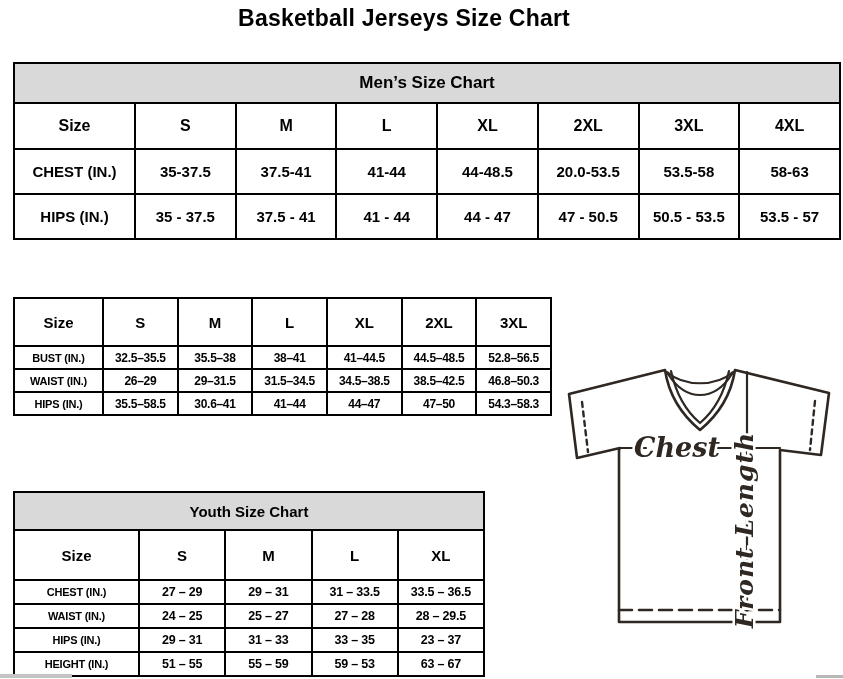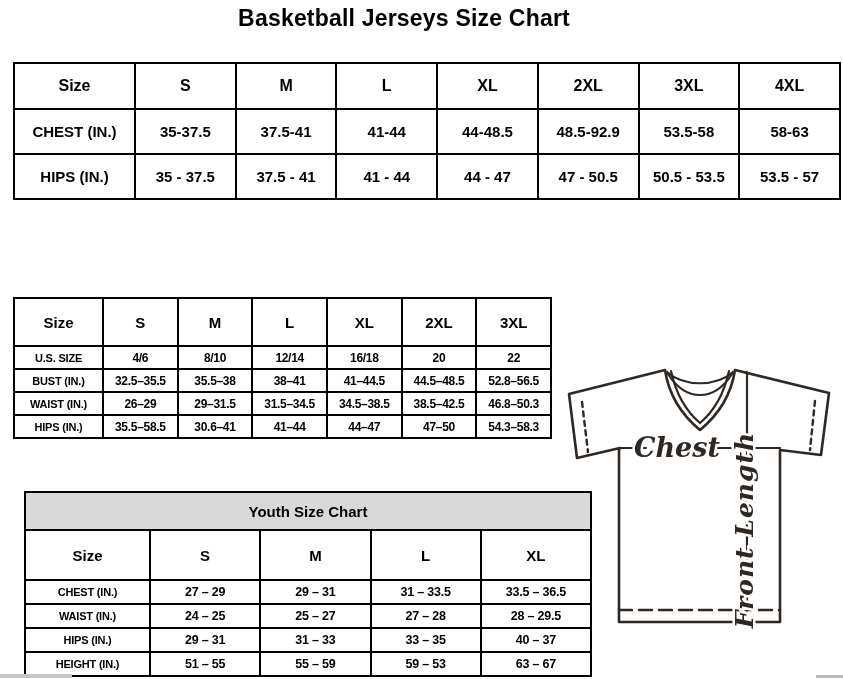--- a/index.html
+++ b/index.html
@@ -25,21 +25,21 @@
   
   .womens{left:13px;top:297px;width:539px;}
   .womens th,.womens td{border:1.5px solid #000;}
   .womens .caption{height:40px;font-size:15px;background:#d9d9d9;}
   .womens .head-row th{height:46px;font-size:15px;}
   .womens .data-row th{height:21px;font-size:11px;letter-spacing:-0.2px;}
   .womens .data-row td{font-size:12px;letter-spacing:-0.3px;}
   .womens col.c0{width:89px;}
 
   
-  .youth{left:24px;top:491px;width:568px;}
+  .youth{left:13px;top:491px;width:472px;}
   .youth th,.youth td{border:1.5px solid #000;}
   .youth .caption{height:36px;font-size:15px;background:#d9d9d9;}
   .youth .head-row th{height:48px;font-size:15px;}
   .youth .data-row th{height:22px;font-size:11px;letter-spacing:-0.2px;}
   .youth .data-row td{font-size:12.5px;letter-spacing:-0.2px;}
   .youth col.c0{width:125px;}
 
   
   .jersey{position:absolute;left:557px;top:358px;width:284px;height:272px;}
   .jersey text{font-family:"DejaVu Serif",serif;font-weight:bold;font-style:italic;
@@ -55,89 +55,83 @@
 <body>
 
 <div id="page">
 
   <div class="page-title">Basketball Jerseys Size Chart</div>
 
   <table class="size-table mens">
     <colgroup>
         <col class="c0">
         <col>
+        <col>
+        <col>
+        <col>
+        <col>
+        <col>
+        <col>
+      </colgroup>
+    <tbody>
+        <tr>
+          <th class="caption" colspan="8">Men’s Size Chart</th>
+        </tr>
+    <tr class="head-row">
+      <th>Size</th>
+      <th>S</th>
+      <th>M</th>
+      <th>L</th>
+      <th>XL</th>
+      <th>2XL</th>
+      <th>3XL</th>
+      <th>4XL</th>
+    </tr>
+    <tr class="data-row">
+      <th>CHEST (IN.)</th>
+      <td>35-37.5</td>
+      <td>37.5-41</td>
+      <td>41-44</td>
+      <td>44-48.5</td>
+      <td>20.0-53.5</td>
+      <td>53.5-58</td>
+      <td>58-63</td>
+    </tr>
+    <tr class="data-row">
+      <th>HIPS (IN.)</th>
+      <td>35 - 37.5</td>
+      <td>37.5 - 41</td>
+      <td>41 - 44</td>
+      <td>44 - 47</td>
+      <td>47 - 50.5</td>
+      <td>50.5 - 53.5</td>
+      <td>53.5 - 57</td>
+    </tr>
+  </tbody>
+    </table>
+
+  <table class="size-table womens">
+    <colgroup>
+        <col class="c0">
         <col>
         <col>
         <col>
         <col>
         <col>
         <col>
       </colgroup>
     <tbody>
     <tr class="head-row">
       <th>Size</th>
       <th>S</th>
       <th>M</th>
       <th>L</th>
       <th>XL</th>
       <th>2XL</th>
       <th>3XL</th>
-      <th>4XL</th>
-    </tr>
-    <tr class="data-row">
-      <th>CHEST (IN.)</th>
-      <td>35-37.5</td>
-      <td>37.5-41</td>
-      <td>41-44</td>
-      <td>44-48.5</td>
-      <td>48.5-92.9</td>
-      <td>53.5-58</td>
-      <td>58-63</td>
-    </tr>
-    <tr class="data-row">
-      <th>HIPS (IN.)</th>
-      <td>35 - 37.5</td>
-      <td>37.5 - 41</td>
-      <td>41 - 44</td>
-      <td>44 - 47</td>
-      <td>47 - 50.5</td>
-      <td>50.5 - 53.5</td>
-      <td>53.5 - 57</td>
-    </tr>
-  </tbody>
-    </table>
-
-  <table class="size-table womens">
-    <colgroup>
-        <col class="c0">
-        <col>
-        <col>
-        <col>
-        <col>
-        <col>
-        <col>
-      </colgroup>
-    <tbody>
-    <tr class="head-row">
-      <th>Size</th>
-      <th>S</th>
-      <th>M</th>
-      <th>L</th>
-      <th>XL</th>
-      <th>2XL</th>
-      <th>3XL</th>
-    </tr>
-    <tr class="data-row">
-      <th>U.S. SIZE</th>
-      <td>4/6</td>
-      <td>8/10</td>
-      <td>12/14</td>
-      <td>16/18</td>
-      <td>20</td>
-      <td>22</td>
     </tr>
     <tr class="data-row">
       <th>BUST (IN.)</th>
       <td>32.5–35.5</td>
       <td>35.5–38</td>
       <td>38–41</td>
       <td>41–44.5</td>
       <td>44.5–48.5</td>
       <td>52.8–56.5</td>
     </tr>
@@ -193,21 +187,21 @@
       <td>24 – 25</td>
       <td>25 – 27</td>
       <td>27 – 28</td>
       <td>28 – 29.5</td>
     </tr>
     <tr class="data-row">
       <th>HIPS (IN.)</th>
       <td>29 – 31</td>
       <td>31 – 33</td>
       <td>33 – 35</td>
-      <td>40 – 37</td>
+      <td>23 – 37</td>
     </tr>
     <tr class="data-row">
       <th>HEIGHT (IN.)</th>
       <td>51 – 55</td>
       <td>55 – 59</td>
       <td>59 – 53</td>
       <td>63 – 67</td>
     </tr>
   </tbody>
     </table>

